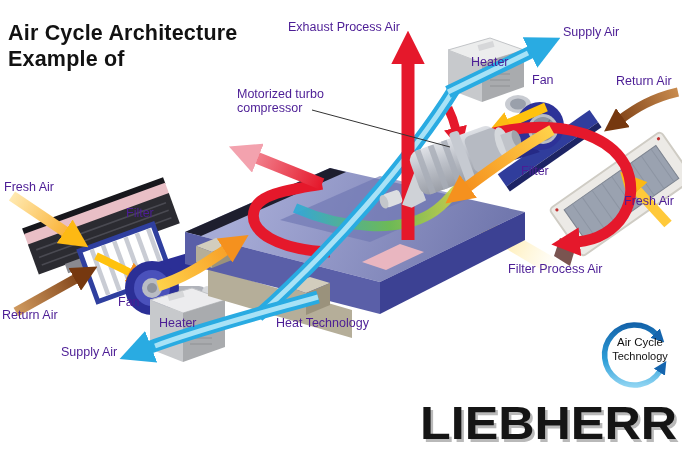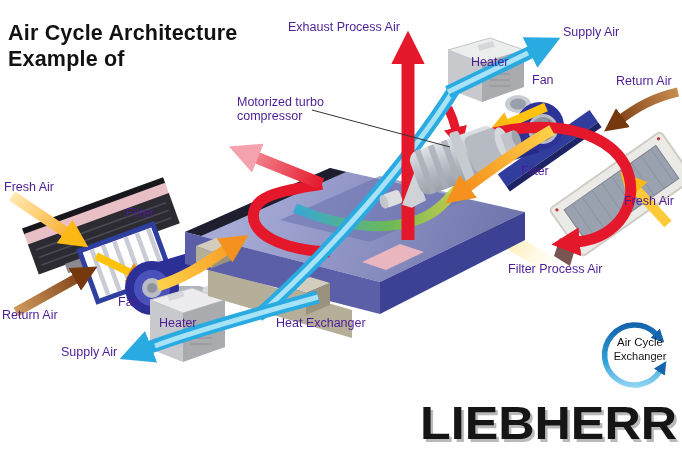--- a/index.html
+++ b/index.html
@@ -1,20 +1,20 @@
 <!DOCTYPE html>
 <html><head>
 <meta charset="utf-8">
 <style>
   html,body{margin:0;padding:0;background:#fff;}
   #stage{position:relative;width:682px;height:454px;background:#ffffff;overflow:hidden;
          font-family:"Liberation Sans",sans-serif;}
   #scene{position:absolute;left:0;top:0;}
   .lbl{position:absolute;font-size:12.5px;color:#4c1d95;white-space:nowrap;line-height:1.15;}
-  .lbl.wrap{white-space:normal;margin-top:8px;}
+  .lbl.wrap{white-space:normal;}
   #title{position:absolute;left:8px;top:20px;font-size:21.5px;font-weight:bold;
          color:#121212;line-height:1.22;letter-spacing:.2px;}
   .badge-txt{position:absolute;text-align:center;font-weight:normal;color:#111;}
   #badge-line1{left:604px;top:336px;width:72px;font-size:11.5px;}
   #badge-line2{left:600px;top:350px;width:80px;font-size:11px;}
 </style>
 </head>
 <body>
 
 <div id="stage">
@@ -242,20 +242,20 @@
 <div class="lbl" style="left:532px;top:73px;">Fan</div>
 <div class="lbl" style="left:616px;top:74px;">Return Air</div>
 <div class="lbl wrap" style="left:237px;top:87px;width:102px;">Motorized turbo compressor</div>
 <div class="lbl" style="left:521px;top:164px;">Filter</div>
 <div class="lbl" style="left:624px;top:194px;">Fresh Air</div>
 <div class="lbl" style="left:4px;top:180px;">Fresh Air</div>
 <div class="lbl" style="left:126px;top:206px;">Filter</div>
 <div class="lbl" style="left:118px;top:295px;">Fan</div>
 <div class="lbl" style="left:2px;top:308px;">Return Air</div>
 <div class="lbl" style="left:159px;top:316px;">Heater</div>
-<div class="lbl" style="left:276px;top:316px;">Heat Exchanger</div>
+<div class="lbl" style="left:276px;top:316px;">Heat Technology</div>
 <div class="lbl" style="left:61px;top:345px;">Supply Air</div>
 <div class="lbl" style="left:508px;top:262px;">Filter Process Air</div>
 
 <div class="badge-txt" id="badge-line1">Air Cycle</div>
-<div class="badge-txt" id="badge-line2">Exchanger</div>
+<div class="badge-txt" id="badge-line2">Technology</div>
 
 </div>
 
 </body></html>

